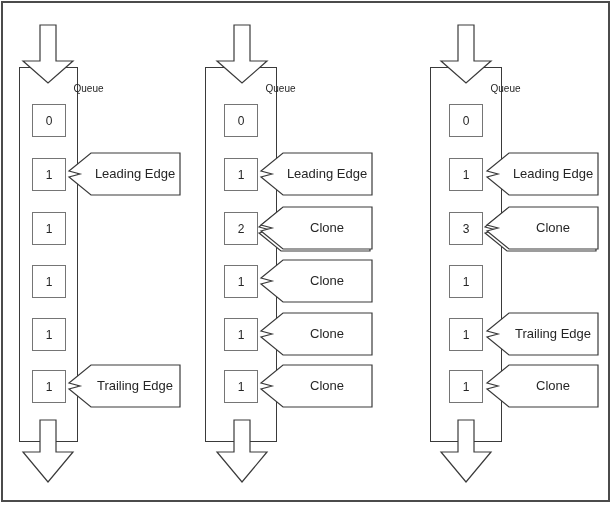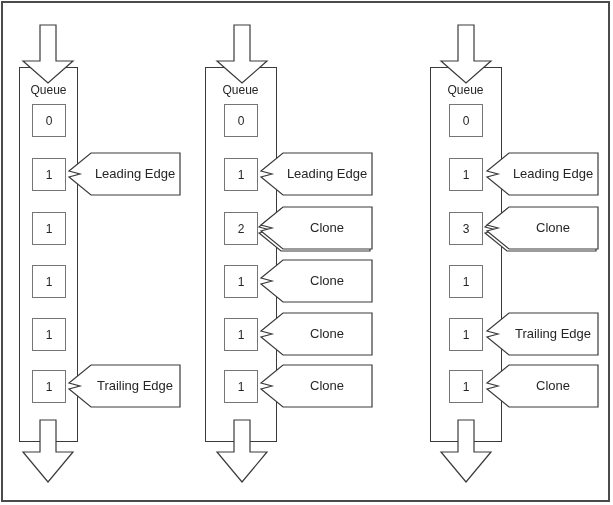--- a/index.html
+++ b/index.html
@@ -42,23 +42,24 @@
   .callout text {
     font-family: "Liberation Sans", sans-serif;
     font-size: 13px;
     fill: #262626;
     text-anchor: middle;
   }
   .qlabel {
     position: absolute;
     top: 83px;
     text-align: center;
-    font-size: 12px;
+    font-size: 10px;
     color: #262626;
     z-index: 3;
+    padding-left: 40px;
   }
   .cell {
     position: absolute;
     width: 34px; height: 33px;
     box-sizing: border-box;
     border: 1px solid #757575;
     background: #ffffff;
     display: flex; align-items: center; justify-content: center;
     font-size: 12px;
     color: #262626;

